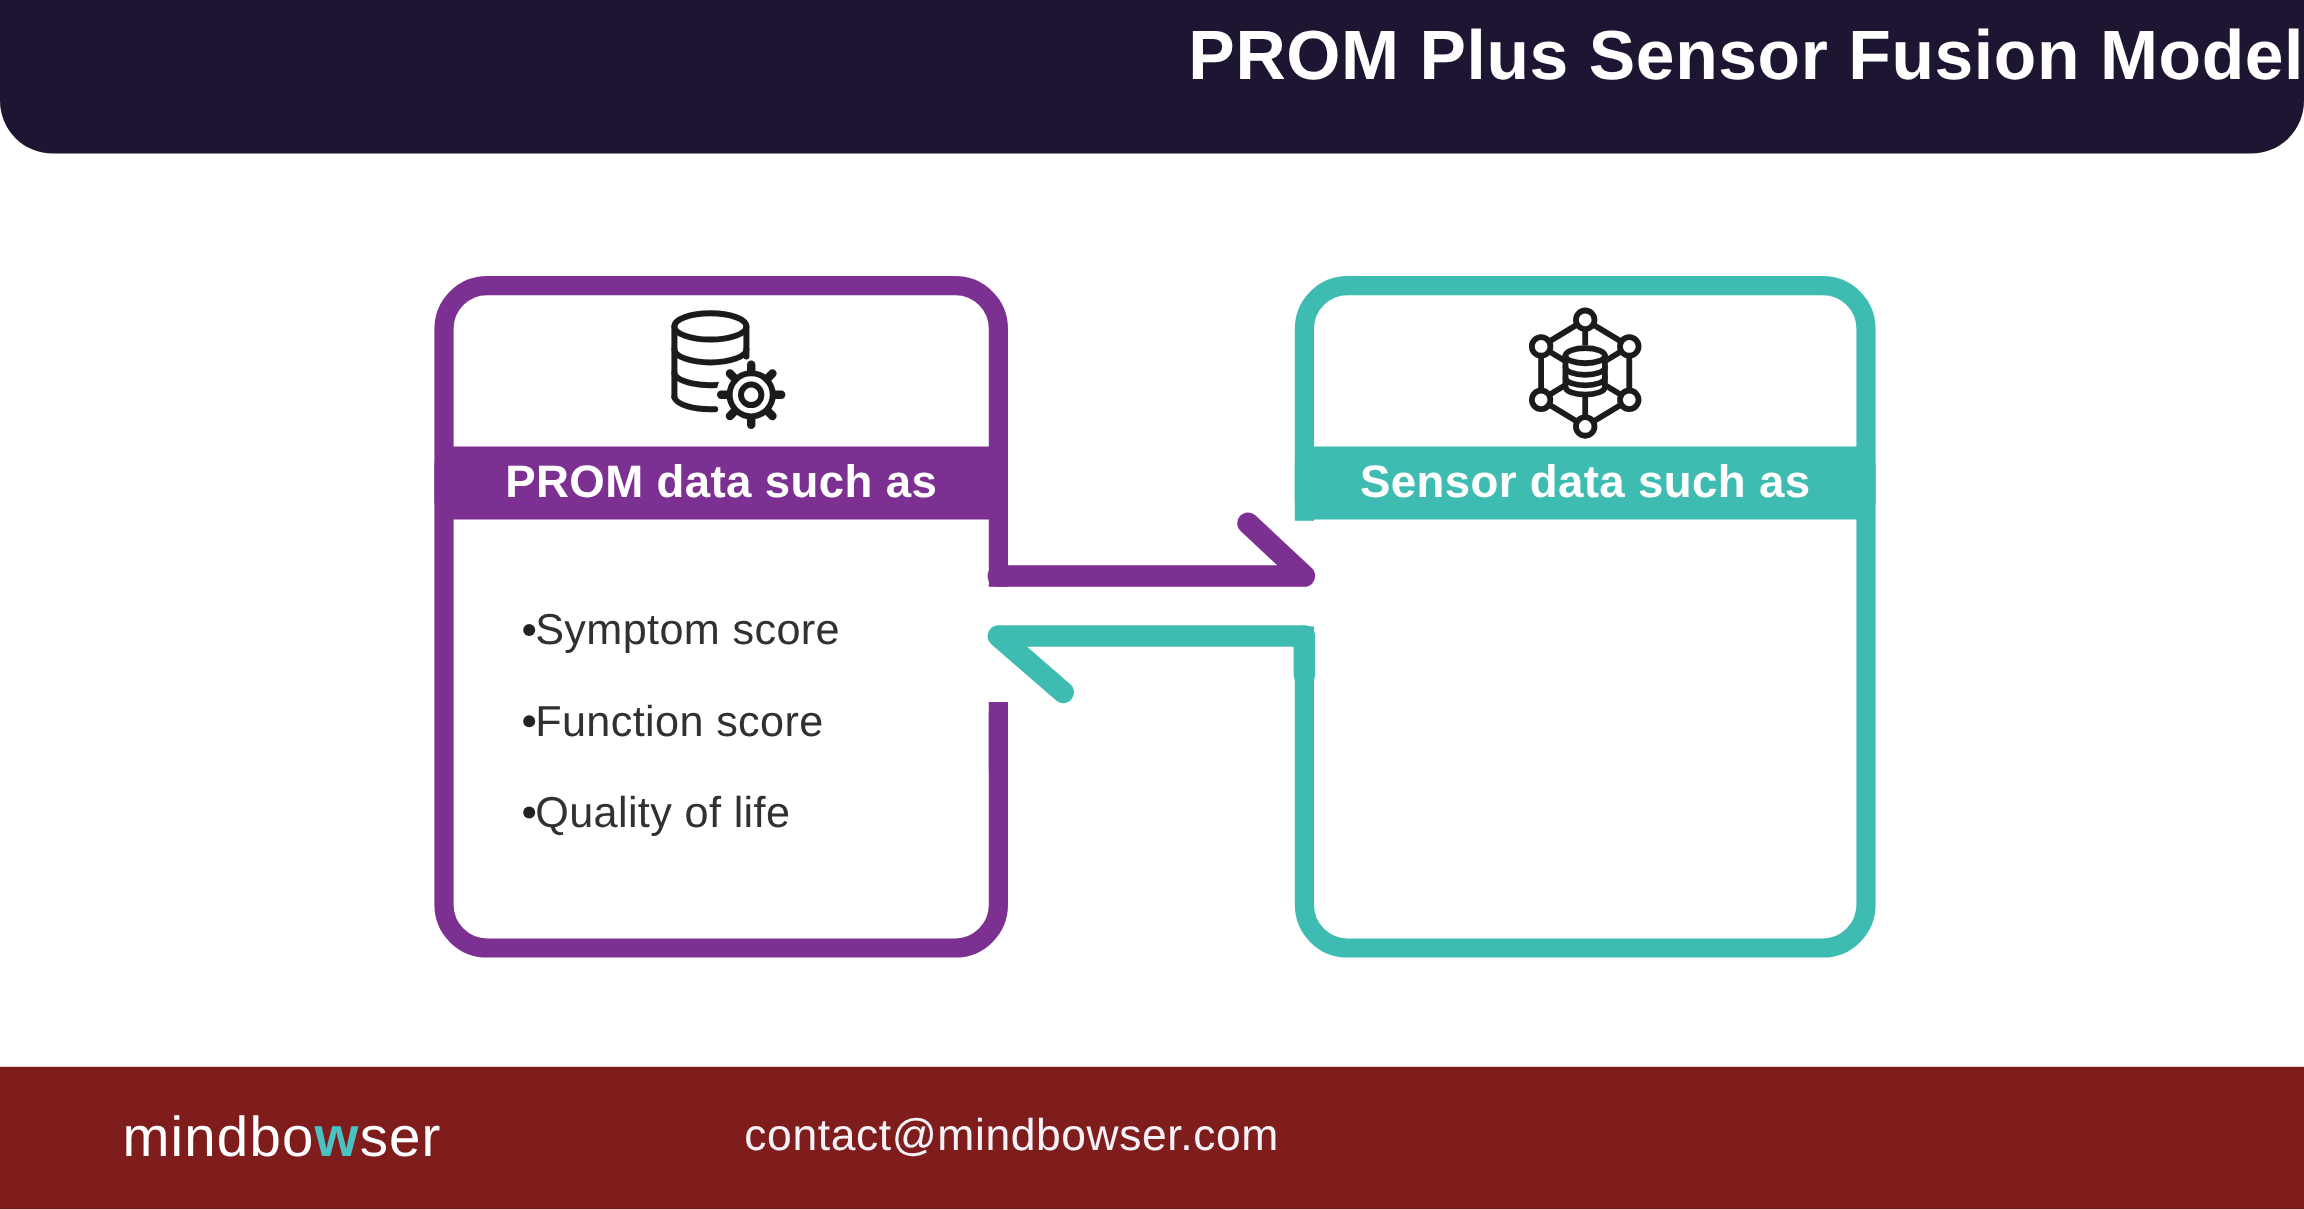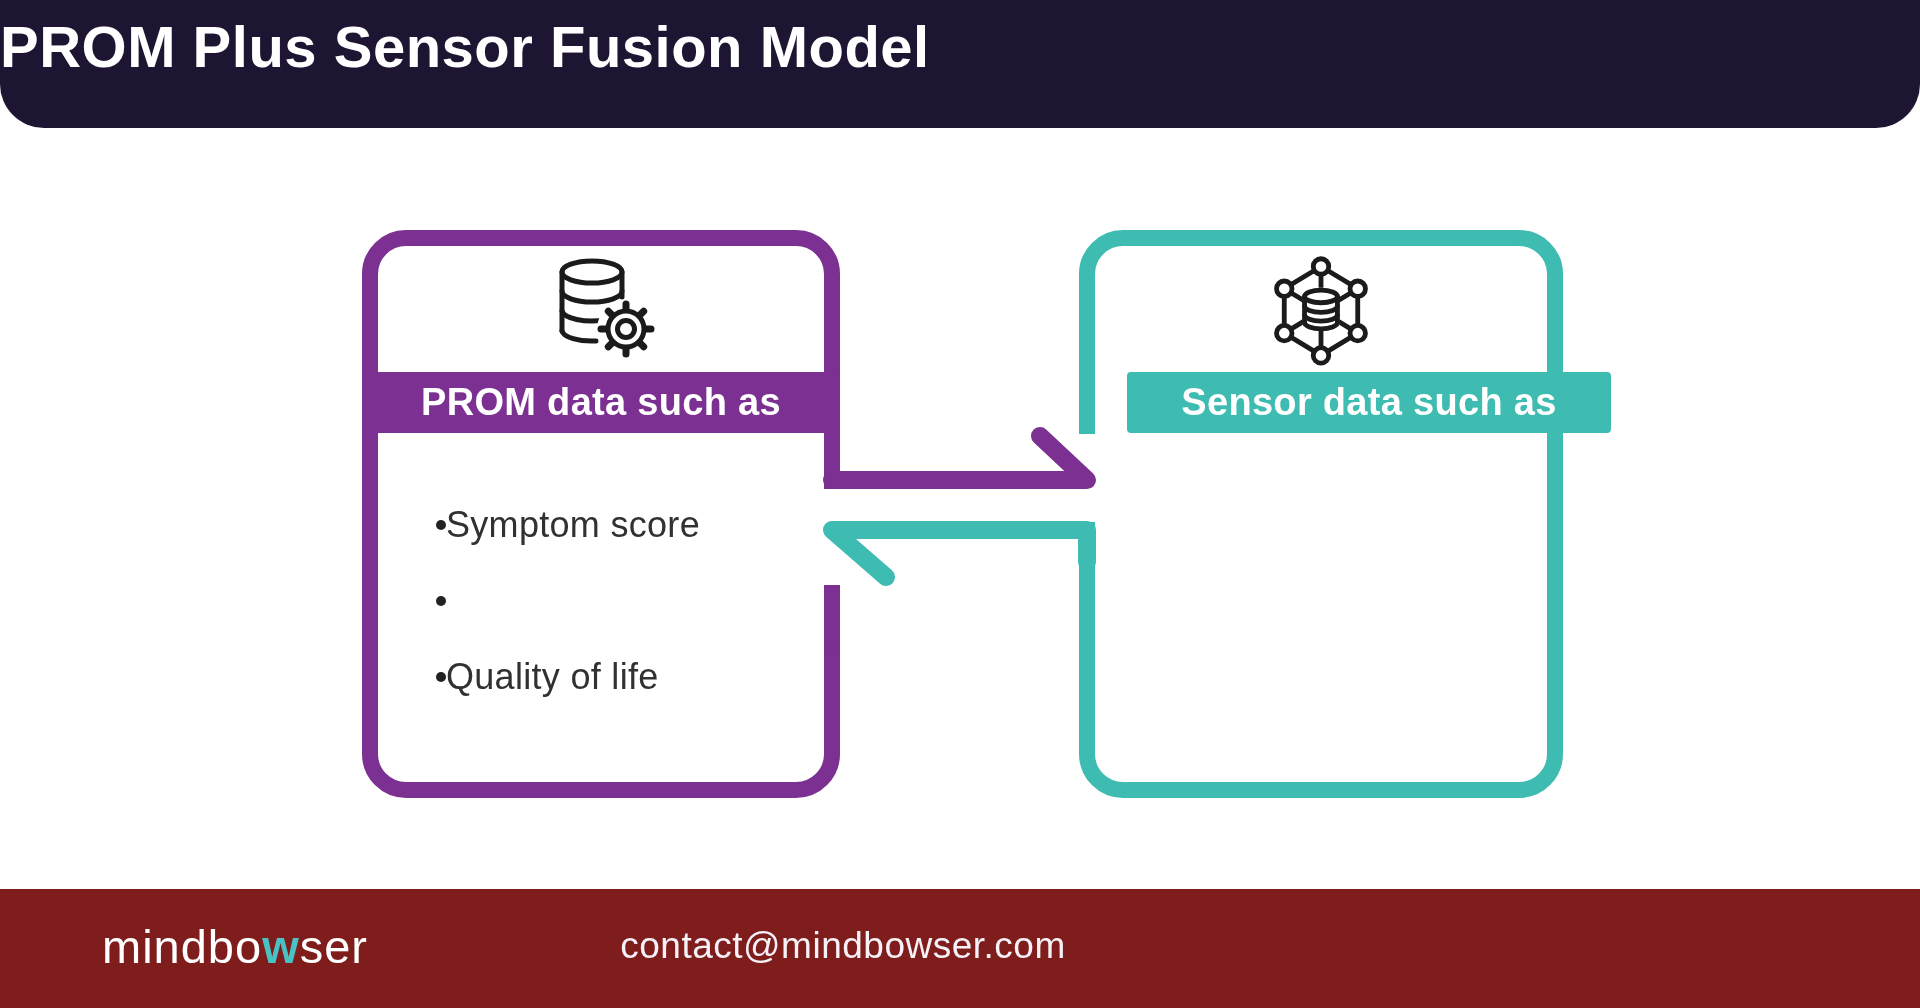--- a/index.html
+++ b/index.html
@@ -7,43 +7,43 @@
     position:relative;width:1920px;height:1008px;overflow:hidden;background:#ffffff;
     font-family:"Liberation Sans", sans-serif;
   }
   
   .header-bar{
     position:absolute;left:0;top:0;right:0;height:128px;
     background:#1E1533;border-radius:0 0 44px 44px;
   }
   .header-title-row{
     position:absolute;left:0;top:0;right:0;height:92px;
-    display:flex;align-items:center;justify-content:flex-start;
+    display:flex;align-items:center;justify-content:flex-end;
   }
   .page-title{
     margin:0;color:#ffffff;font-size:58px;font-weight:700;letter-spacing:0.5px;
   }
   
   .box{
     position:absolute;top:230px;height:568px;box-sizing:border-box;
     border-radius:44px;background:#ffffff;z-index:1;
   }
   .box-purple{left:362px;width:478px;border:16px solid #7B3092;}
   .box-teal{left:1079px;width:484px;border:16px solid #3FBCB1;}
   .box-icon{
     position:absolute;left:0;right:0;top:0;height:126px;
     display:flex;align-items:center;justify-content:center;
   }
   .box-band{
     position:absolute;left:-16px;top:126px;height:61px;width:calc(100% + 32px);
     display:flex;align-items:center;justify-content:center;
-    border-radius:4px;color:#ffffff;font-size:38px;font-weight:700;letter-spacing:0.3px;
+    border-radius:16px;color:#ffffff;font-size:38px;font-weight:700;letter-spacing:0.3px;
   }
   .box-purple .box-band{background:#7B3092;}
-  .box-teal .box-band{background:#3FBCB1;margin-left:48px;}
+  .box-teal .box-band{background:#3FBCB1;}
   .box-list{
     position:absolute;left:58px;top:241px;margin:0;padding:0;list-style:none;
   }
   .box-list li{
     display:flex;align-items:center;height:76px;
     font-size:36px;color:#313131;letter-spacing:0.3px;white-space:nowrap;
   }
   .dot{width:10px;height:10px;border-radius:50%;background:#222222;flex:0 0 auto;}
   
   .arrows-layer{position:absolute;left:0;top:0;z-index:5;pointer-events:none;}
@@ -104,20 +104,21 @@
     <div class="box-band">
       <span>PROM data such as</span>
     </div>
     <ul class="box-list">
       <li>
         <span class="dot"></span>
         <span>Symptom score</span>
       </li>
       <li>
         <span class="dot"></span>
+        <span>Function score</span>
       </li>
       <li>
         <span class="dot"></span>
         <span>Quality of life</span>
       </li>
     </ul>
   </section>
 
   <section class="box box-teal">
     <div class="box-icon">

